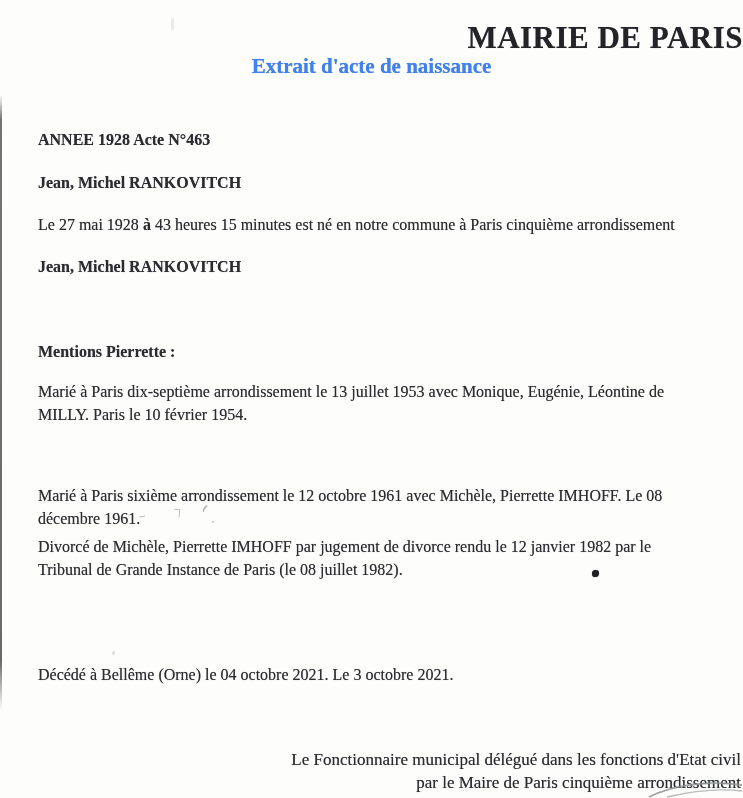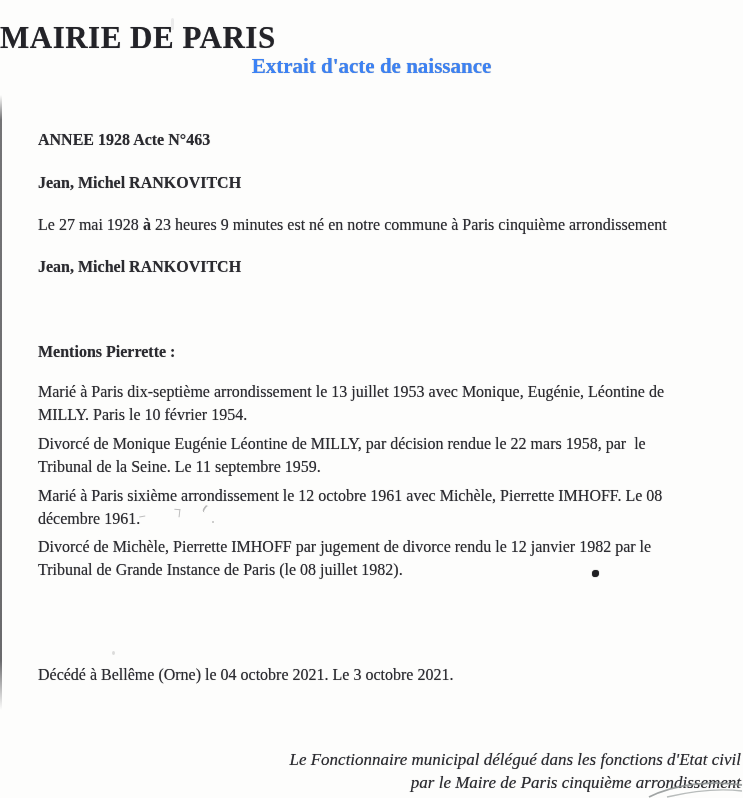--- a/index.html
+++ b/index.html
@@ -11,21 +11,21 @@
     overflow: hidden;
     font-family: "Liberation Serif", "DejaVu Serif", serif;
     color: #2b2b30;
   }
   .scan-text {
     text-shadow: 0 0 0.7px rgba(45,45,50,0.55);
   }
   .doc-title {
     position: absolute;
     top: 20px; left: 0; width: 100%;
-    text-align: left;
+    text-align: right;
     font-size: 31px;
     font-weight: bold;
     color: #232328;
     letter-spacing: 0.5px;
   }
   .doc-subtitle {
     position: absolute;
     top: 54px; left: 0; width: 100%;
     text-align: center;
     font-size: 21px;
@@ -42,21 +42,20 @@
   }
   .bold { font-weight: bold; }
   .footer-block {
     position: absolute;
     right: 2px;
     top: 748px;
     font-size: 17px;
     line-height: 23px;
     white-space: pre;
     text-align: right;
-    font-style: italic;
   }
   
   .scan-edge {
     position: absolute;
     left: 0; top: 95px;
     width: 2px; height: 615px;
     background: linear-gradient(to bottom,
       rgba(75,75,78,0) 0%,
       rgba(70,70,73,0.75) 4%,
       rgba(70,70,73,0.8) 92%,
@@ -98,32 +97,30 @@
   <div class="scan-edge"></div>
 
   <div class="doc-title scan-text">MAIRIE DE PARIS</div>
 
   <div class="doc-subtitle scan-text">Extrait d'acte de naissance</div>
 
   <div class="line bold scan-text" style="top:128px">ANNEE 1928 Acte N°463</div>
 
   <div class="line bold scan-text" style="top:171px">Jean, Michel RANKOVITCH</div>
 
-  <div class="line scan-text" style="top:213px"><span>Le 27 mai 1928 </span><span class="bold">à</span><span> 23 heures 9 minutes est né en notre commune à Paris cinquième arrondissement</span></div>
+  <div class="line scan-text" style="top:213px"><span>Le 27 mai 1928 </span><span class="bold">à</span><span> 43 heures 15 minutes est né en notre commune à Paris cinquième arrondissement</span></div>
 
   <div class="line bold scan-text" style="top:255px">Jean, Michel RANKOVITCH</div>
 
 
   <div class="line bold scan-text" style="top:340px">Mentions Pierrette :</div>
 
   <div class="para scan-text" style="top:380px">Marié à Paris dix-septième arrondissement le 13 juillet 1953 avec Monique, Eugénie, Léontine de
 MILLY. Paris le 10 février 1954.</div>
 
-  <div class="para scan-text" style="top:432px">Divorcé de Monique Eugénie Léontine de MILLY, par décision rendue le 22 mars 1958, par  le
-Tribunal de la Seine. Le 11 septembre 1959.</div>
 
   <div class="para scan-text" style="top:484px">Marié à Paris sixième arrondissement le 12 octobre 1961 avec Michèle, Pierrette IMHOFF. Le 08
 décembre 1961.</div>
 
   <div class="para scan-text" style="top:535px">Divorcé de Michèle, Pierrette IMHOFF par jugement de divorce rendu le 12 janvier 1982 par le
 Tribunal de Grande Instance de Paris (le 08 juillet 1982).</div>
 
 
   <div class="para scan-text" style="top:663px">Décédé à Bellême (Orne) le 04 octobre 2021. Le 3 octobre 2021.</div>
 

